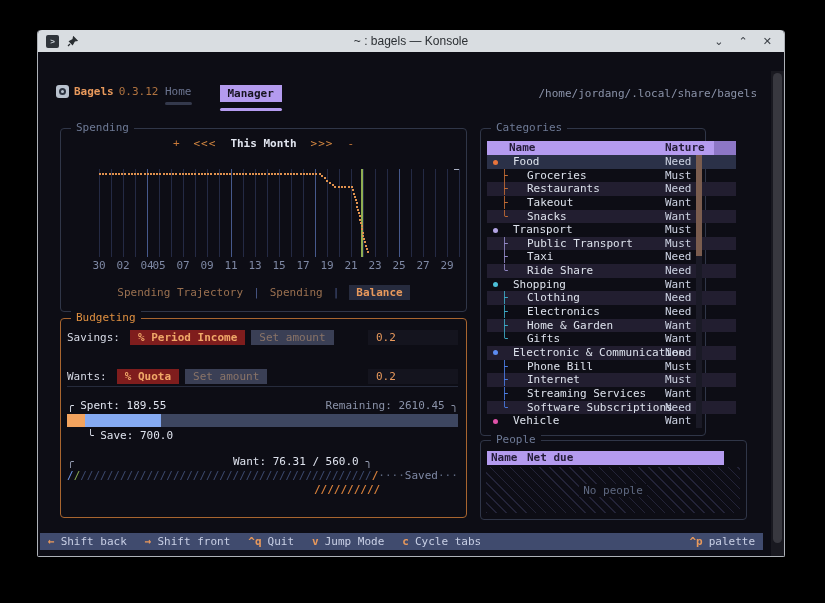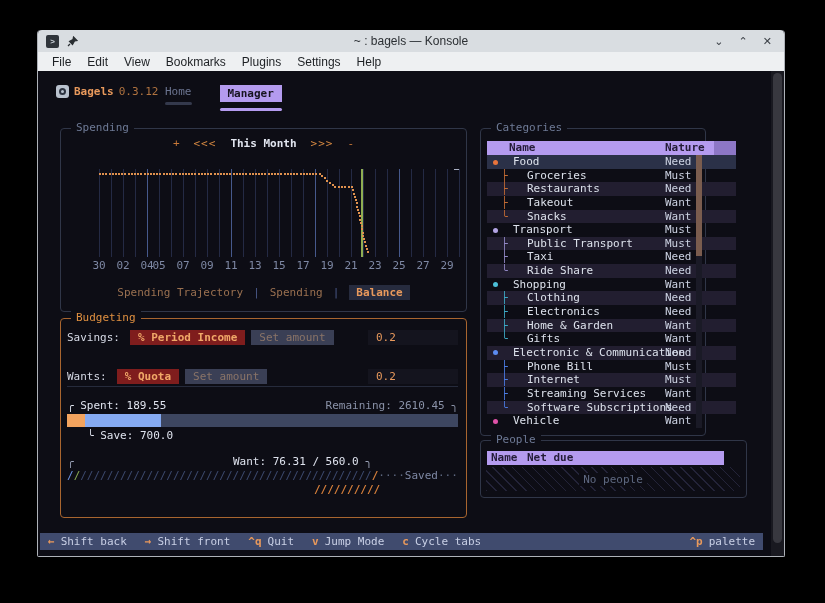--- a/index.html
+++ b/index.html
@@ -53,21 +53,21 @@
 
   
   .panel { position:absolute; border:1px solid #303648; border-radius:4px; }
   .panel-title { position:absolute; top:-8px; left:10px; background:#0d0d15; padding:0 5px; color:#6e7a96; }
   .panel.focus { border-color:#a8652f; }
   .panel.focus .panel-title { color:#e09040; }
 
   .spending { left:22px; top:57px; width:407px; height:184px; }
   .budgeting { left:22px; top:247px; width:407px; height:200px; }
   .categories { left:442px; top:57px; width:226px; height:308px; }
-  .people { left:442px; top:369px; width:267px; height:58px; }
+  .people { left:442px; top:369px; width:267px; height:80px; }
 
   
   .chart-nav { position:absolute; top:8px; left:0; right:0; display:flex; justify-content:center; gap:14px; align-items:center; }
   .chart-nav .pm { color:#c87838; }
   .chart-nav .arr { color:#d88a42; letter-spacing:1px; }
   .chart-nav .cur { color:#e2e6f0; font-weight:bold; }
   .ylabels { position:absolute; left:0; top:40px; width:36px; height:88px; }
   .ylabels div { position:absolute; right:2px; color:#8d96b0; line-height:12px; }
   .plot { position:absolute; left:38px; top:40px; width:361px; height:88px; }
   .plot .grid { position:absolute; top:0; bottom:0; width:1px; background:#242a44; }
@@ -157,29 +157,20 @@
       </span>
     </div>
     <div class="tb-title">~ : bagels — Konsole</div>
     <div class="tb-controls">
       <span>⌄</span>
       <span>⌃</span>
       <span>✕</span>
     </div>
   </div>
 
-  <div class="menubar">
-      <span class="mi">File</span>
-      <span class="mi">Edit</span>
-      <span class="mi">View</span>
-      <span class="mi">Bookmarks</span>
-      <span class="mi">Plugins</span>
-      <span class="mi">Settings</span>
-      <span class="mi">Help</span>
-    </div>
 
   <div class="terminal">
     <div class="t-scroll">
       <div class="t-thumb"></div>
     </div>
 
     <div class="content">
 
       <div class="app-header">
         <div class="brand">
@@ -190,20 +181,21 @@
         <div class="app-tabs">
           <div class="app-tab inactive">
             <div class="lbl">Home</div>
             <div class="ul"></div>
           </div>
           <div class="app-tab active">
             <div class="lbl">Manager</div>
             <div class="ul"></div>
           </div>
         </div>
+        <div class="app-path">/home/jordang/.local/share/bagels</div>
       </div>
 
       <div class="panel spending">
         <div class="panel-title">Spending</div>
         <div class="chart-nav">
           <span class="pm">+</span>
           <span class="arr">&lt;&lt;&lt;</span>
           <span class="cur">This Month</span>
           <span class="arr">&gt;&gt;&gt;</span>
           <span class="pm">-</span>

